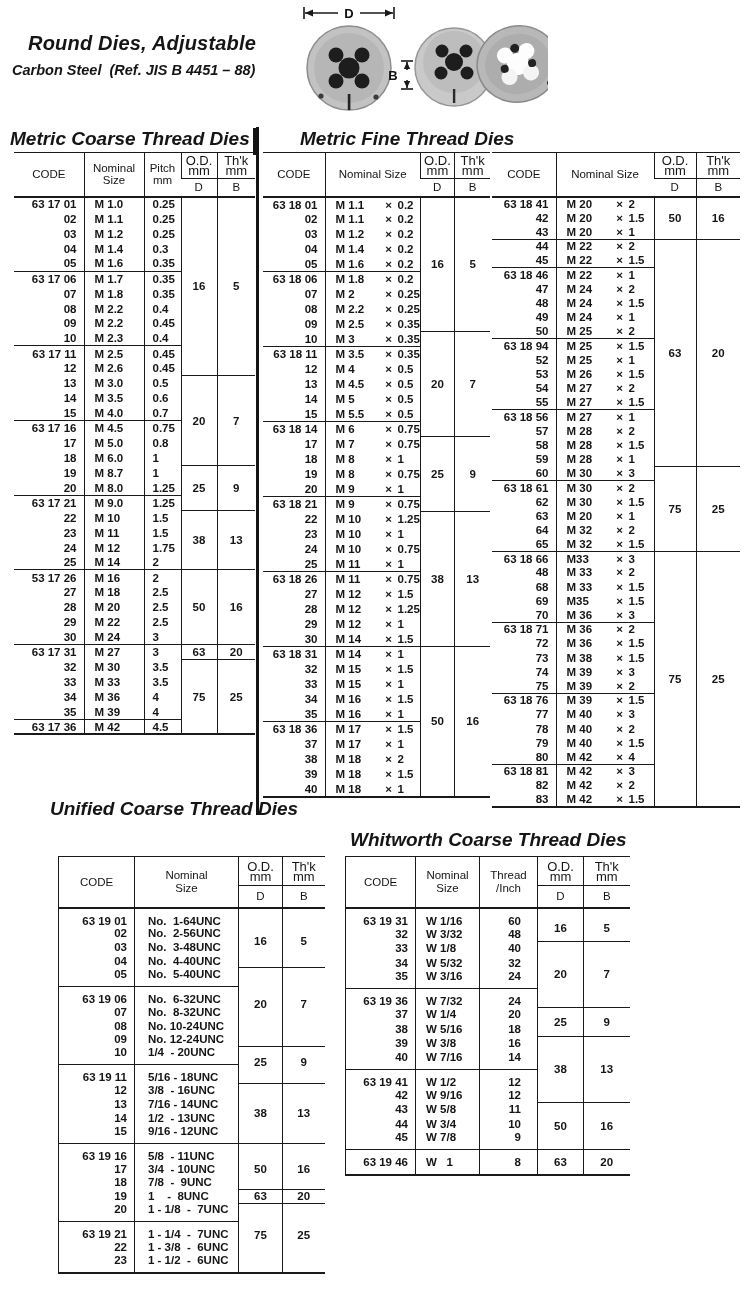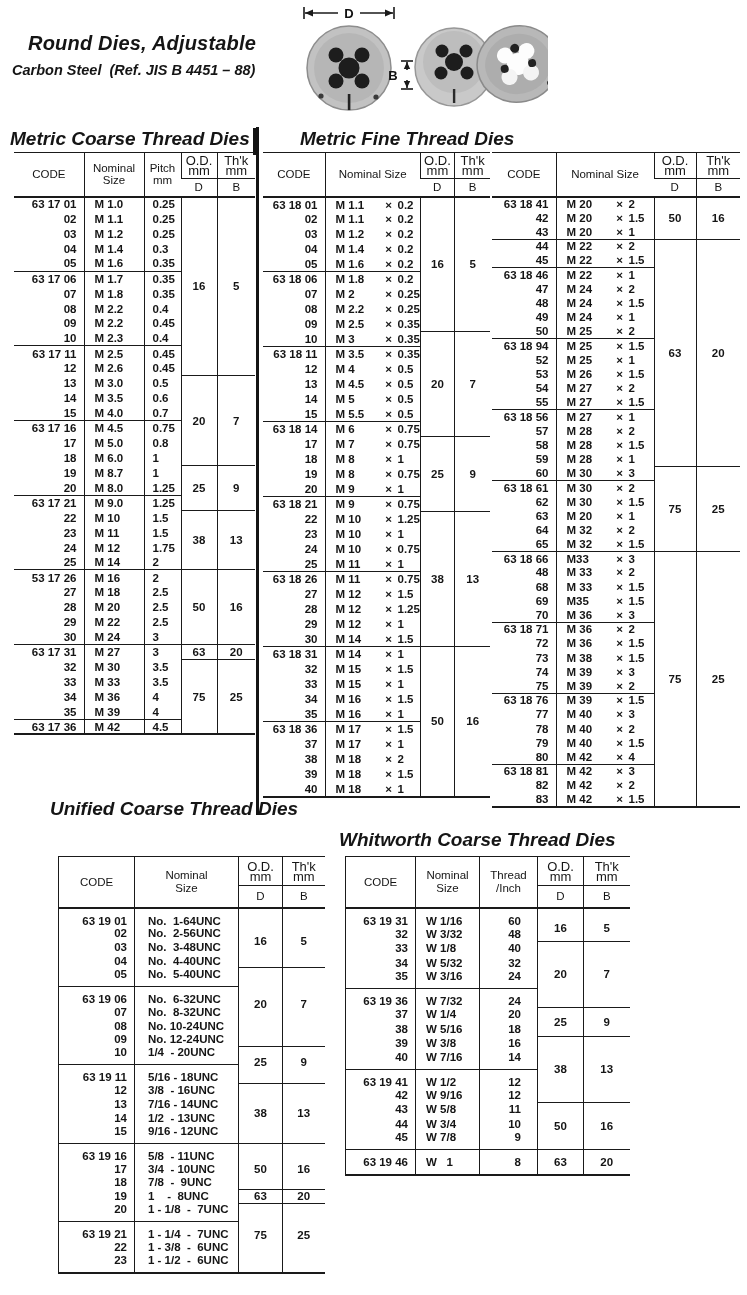--- a/index.html
+++ b/index.html
@@ -5,21 +5,21 @@
 *{margin:0;padding:0;box-sizing:border-box}
 html,body{background:#fff}
 body{position:relative;width:747px;height:1295px;font-family:"Liberation Sans",sans-serif;color:#151515;overflow:hidden}
 .abs{position:absolute}
 .title{left:28px;top:32px;font-size:20px;font-weight:bold;font-style:italic;letter-spacing:.2px}
 .subtitle{left:12px;top:62px;font-size:14.5px;font-weight:bold;font-style:italic;white-space:pre}
 .h2{font-size:19px;font-weight:bold;font-style:italic;text-align:left;white-space:nowrap}
 .h-coarse{left:10px;top:128px;width:240px}
 .h-fine{left:300px;top:128px;width:410px}
 .h-unified{left:50px;top:798px;width:280px}
-.h-whit{left:339px;top:829px;width:310px}
+.h-whit{left:350px;top:829px;width:310px}
 .divv{left:256px;top:127px;width:2.5px;height:688px;background:#141414}
 .divv-thick{left:253px;top:128px;width:6px;height:27px;background:#141414}
 table.tbl{position:absolute;border-collapse:collapse;border-top:1.6px solid #1a1a1a;border-bottom:2px solid #1a1a1a;table-layout:auto}
 .tbl th,.tbl td{border-left:1.5px solid #1a1a1a;vertical-align:middle}
 .tbl tr>*:first-child{border-left:none}
 .tbl.edge tr>*:first-child{border-left:1.5px solid #1a1a1a}
 .tbl th{font-weight:normal;font-size:11.5px;line-height:12.5px;text-align:center;border-bottom:2px solid #1a1a1a}
 .tbl th.odh{font-size:13px;line-height:10px;border-bottom:1.5px solid #1a1a1a;padding:3px 2px 2px}
 .tbl tr.h2r th{height:18px;font-size:11.5px}
 .tbl td{font-weight:bold;font-size:11.5px;white-space:pre}

